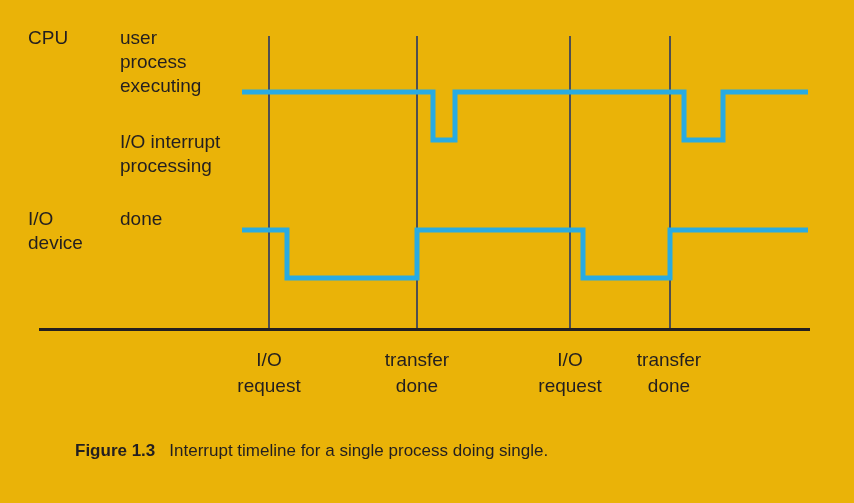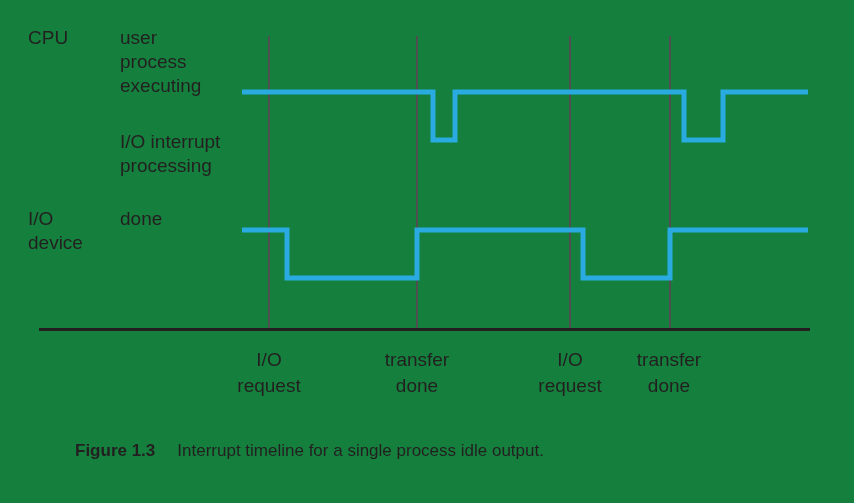--- a/index.html
+++ b/index.html
@@ -1,20 +1,20 @@
 <!DOCTYPE html>
 <html><head>
 <meta charset="utf-8">
 <style>
   html, body { margin: 0; padding: 0; background: #ffffff; }
   #stage {
     position: relative;
     width: 854px;
     height: 503px;
-    background: #15803d;
+    background: #eab308;
     font-family: "Liberation Sans", "DejaVu Sans", sans-serif;
     color: #231f20;
     overflow: hidden;
   }
   .lbl {
     position: absolute;
     font-size: 19px;
     line-height: 24px;
     white-space: pre-line;
     color: #231f20;
@@ -44,21 +44,21 @@
     transform: translateX(-50%);
     line-height: 26px;
   }
   #caption {
     position: absolute;
     left: 75px;
     top: 441px;
     font-size: 17px;
     color: #231f20;
   }
-  #caption .cap-num { font-weight: bold; margin-right: 22px; }
+  #caption .cap-num { font-weight: bold; margin-right: 14px; }
 </style>
 </head>
 <body>
 
 <div id="stage">
 
   <div id="markers">
       <div class="marker" style="left: 268px; top: 36px; height: 294px; background: rgb(79, 79, 81);"></div>
       <div class="marker" style="left: 416px; top: 36px; height: 294px; background: rgb(79, 79, 81);"></div>
       <div class="marker" style="left: 569px; top: 36px; height: 294px; background: rgb(79, 79, 81);"></div>
@@ -88,16 +88,16 @@
 request</div>
       <div class="lbl tick-label" style="left: 417px;">transfer
 done</div>
       <div class="lbl tick-label" style="left: 570px;">I/O
 request</div>
       <div class="lbl tick-label" style="left: 669px;">transfer
 done</div>
     </div>
 
   <div id="caption">
-    <span class="cap-num">Figure 1.3</span><span>Interrupt timeline for a single process idle output.</span>
+    <span class="cap-num">Figure 1.3</span><span>Interrupt timeline for a single process doing single.</span>
   </div>
 
 </div>
 
 </body></html>

